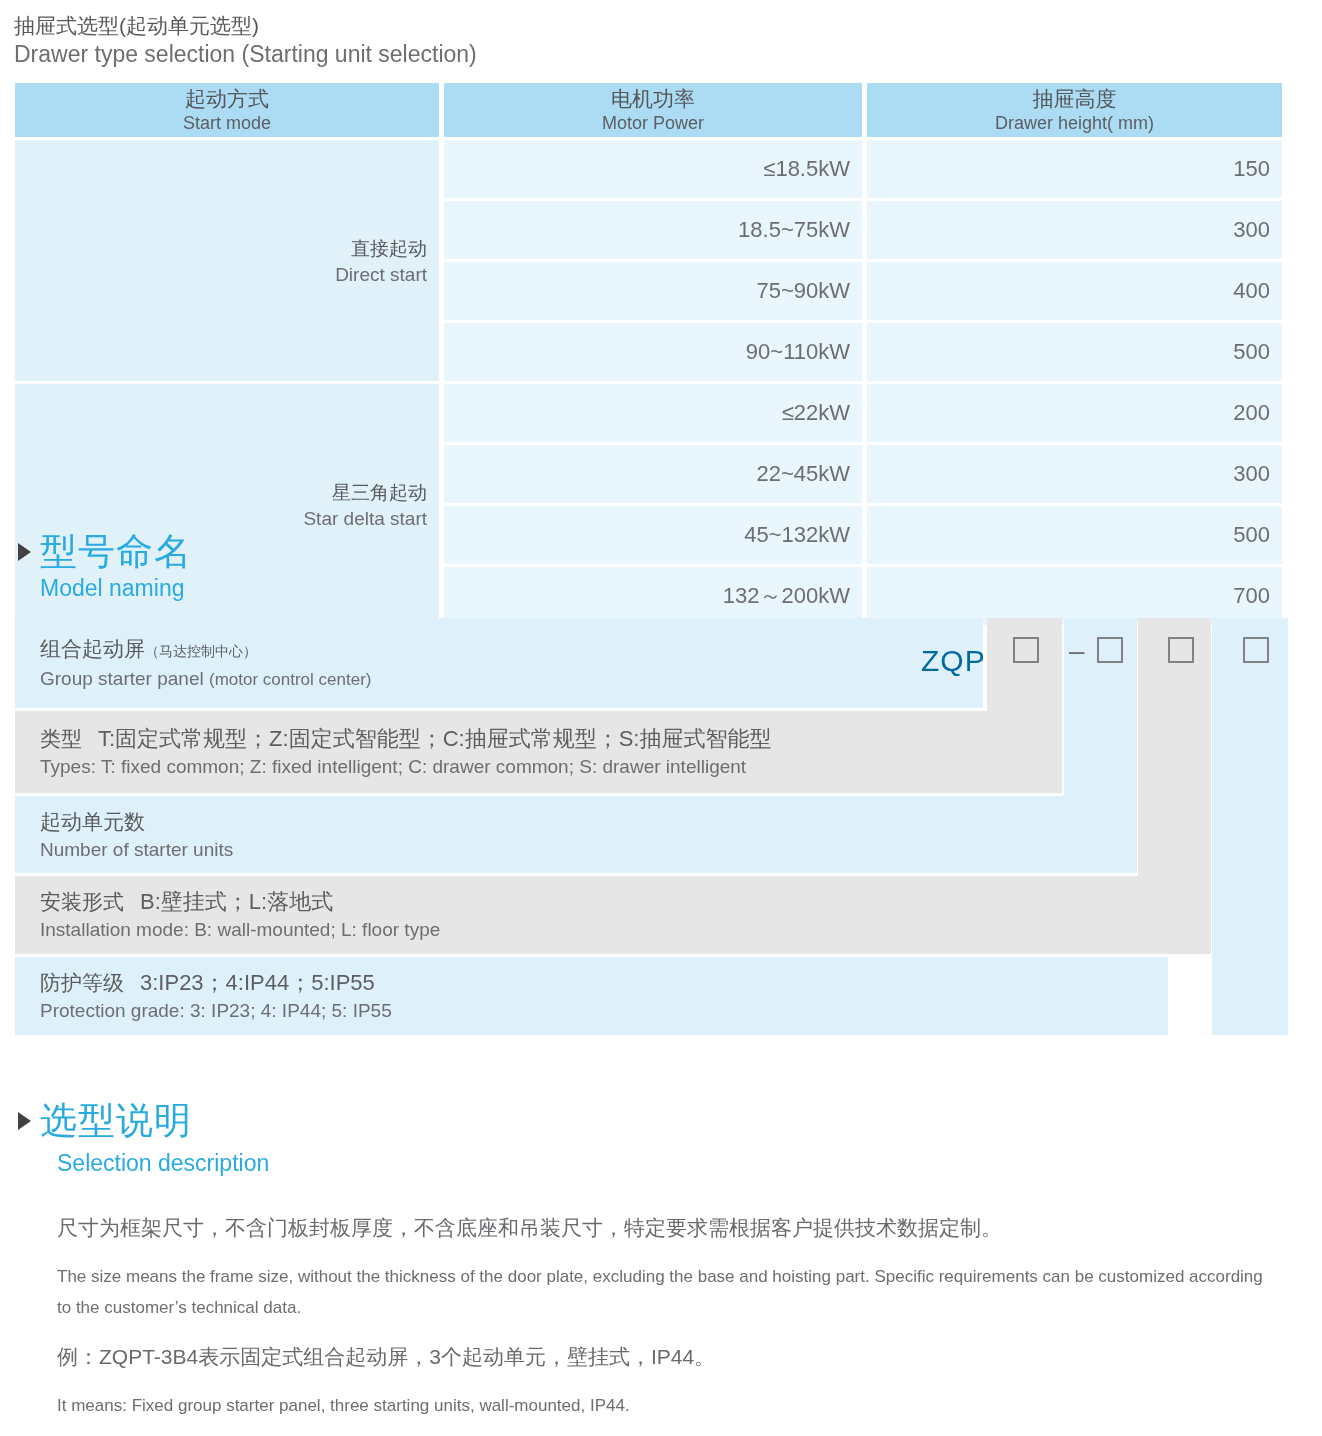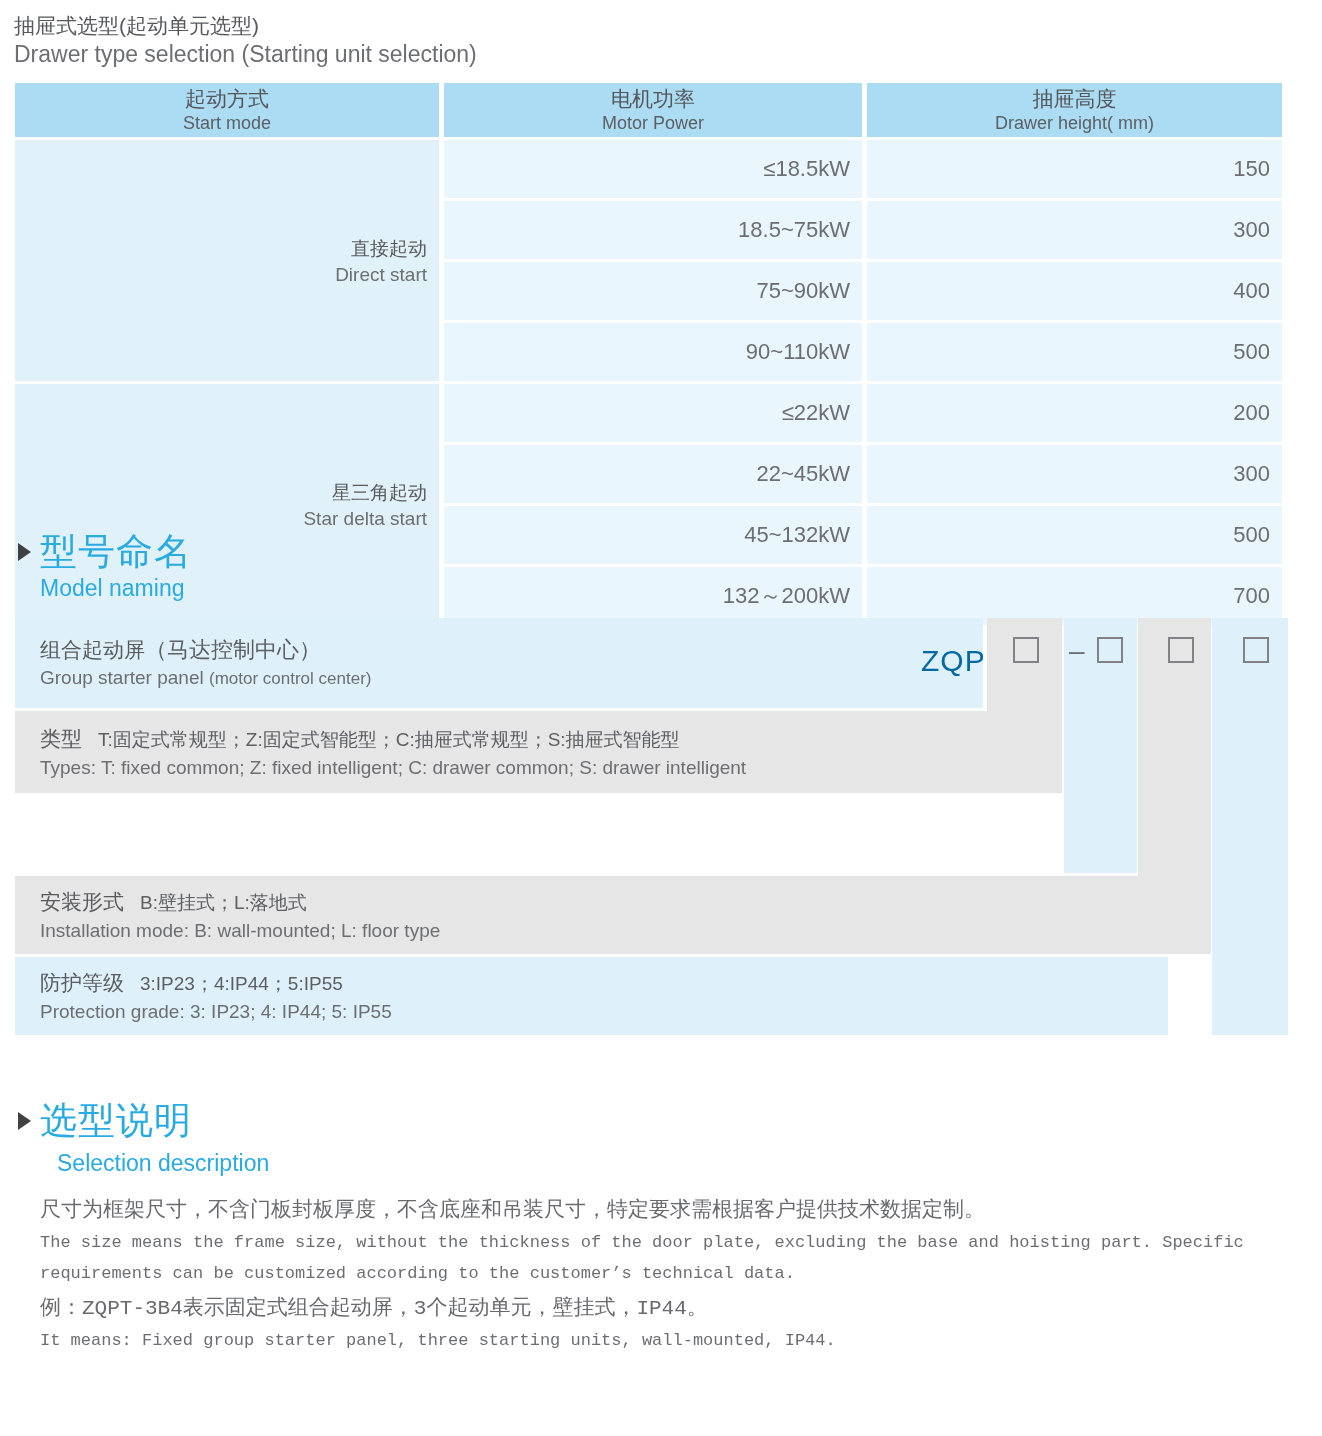--- a/index.html
+++ b/index.html
@@ -56,32 +56,32 @@
   .r2 { top:93px;  height:82px; width:1047px; }
   .r3 { top:178px; height:77px; width:1122px; }
   .r4 { top:258px; height:78px; width:1196px; }
   .r5 { top:339px; height:78px; width:1153px; }
   .strip { position:absolute; top:0; }
   .s1 { left:972px;  width:75px; height:175px; }
   .s2 { left:1049px; width:73px; height:255px; }
   .s3 { left:1123px; width:73px; height:336px; }
   .s4 { left:1197px; width:76px; height:417px; }
   .nrow .cnline { font-size:21px; color:#595a5c; line-height:30px; }
-  .nrow .cnline .det { font-size:19px; margin-left:16px; color:#5d5e62; }
-  .nrow .cnline .sub { font-size:22px; color:#5d5e62; }
+  .nrow .cnline .det { font-size:22px; margin-left:16px; color:#5d5e62; }
+  .nrow .cnline .sub { font-size:14px; color:#5d5e62; }
   .nrow .enline { font-size:19px; color:#6d6e71; line-height:26px; }
   .nrow .enline .sub { font-size:17px; }
   .code { position:absolute; left:906px; top:26px; font-size:30px; color:#0369a1; letter-spacing:1px;text-align:center; }
   .codebox { position:absolute; top:19px; width:22px; height:22px; border:2px solid #808285; background:transparent; }
   .b1 { left:998px; } .b2 { left:1082px; } .b3 { left:1153px; } .b4 { left:1228px; }
   .codedash { position:absolute; left:1054px; top:17px; font-size:28px; color:#6d6e71; }
 
   
   .desc { position:absolute; left:40px; top:1194px; width:1252px; }
-  .desc p { margin:0; color:#6d6e71;font-family:Liberation Mono, monospace; }
+  .desc p { margin:17px; color:#6d6e71; }
   .desc p.cn { font-size:21px; line-height:33px; color:#696a6e; }
   .desc p.en { font-size:17px; line-height:31px; }
   .desc p.gap { margin-top:3px; }
 </style>
 </head>
 <body>
 
 <div class="abs title-cn">抽屉式选型(起动单元选型)</div>
 <div class="abs title-en">Drawer type selection (Starting unit selection)</div>
 
@@ -160,20 +160,24 @@
   <div class="strip s4 lb"></div>
 
   <div class="nrow r1 lb">
     <div class="cnline"><span>组合起动屏</span><span class="sub">（马达控制中心）</span></div>
     <div class="enline"><span>Group starter panel</span> <span class="sub">(motor control center)</span></div>
   </div>
   <div class="nrow r2 gy">
     <div class="cnline"><span>类型</span><span class="det">T:固定式常规型；Z:固定式智能型；C:抽屉式常规型；S:抽屉式智能型</span></div>
     <div class="enline"><span>Types: T: fixed common; Z: fixed intelligent; C: drawer common; S: drawer intelligent</span></div>
   </div>
+  <div class="nrow r3 lb">
+    <div class="cnline"><span>起动单元数</span></div>
+    <div class="enline"><span>Number of starter units</span></div>
+  </div>
   <div class="nrow r4 gy">
     <div class="cnline"><span>安装形式</span><span class="det">B:壁挂式；L:落地式</span></div>
     <div class="enline"><span>Installation mode: B: wall-mounted; L: floor type</span></div>
   </div>
   <div class="nrow r5 lb">
     <div class="cnline"><span>防护等级</span><span class="det">3:IP23；4:IP44；5:IP55</span></div>
     <div class="enline"><span>Protection grade:  3: IP23; 4: IP44; 5: IP55</span></div>
   </div>
 
   <div class="code">ZQP</div>

